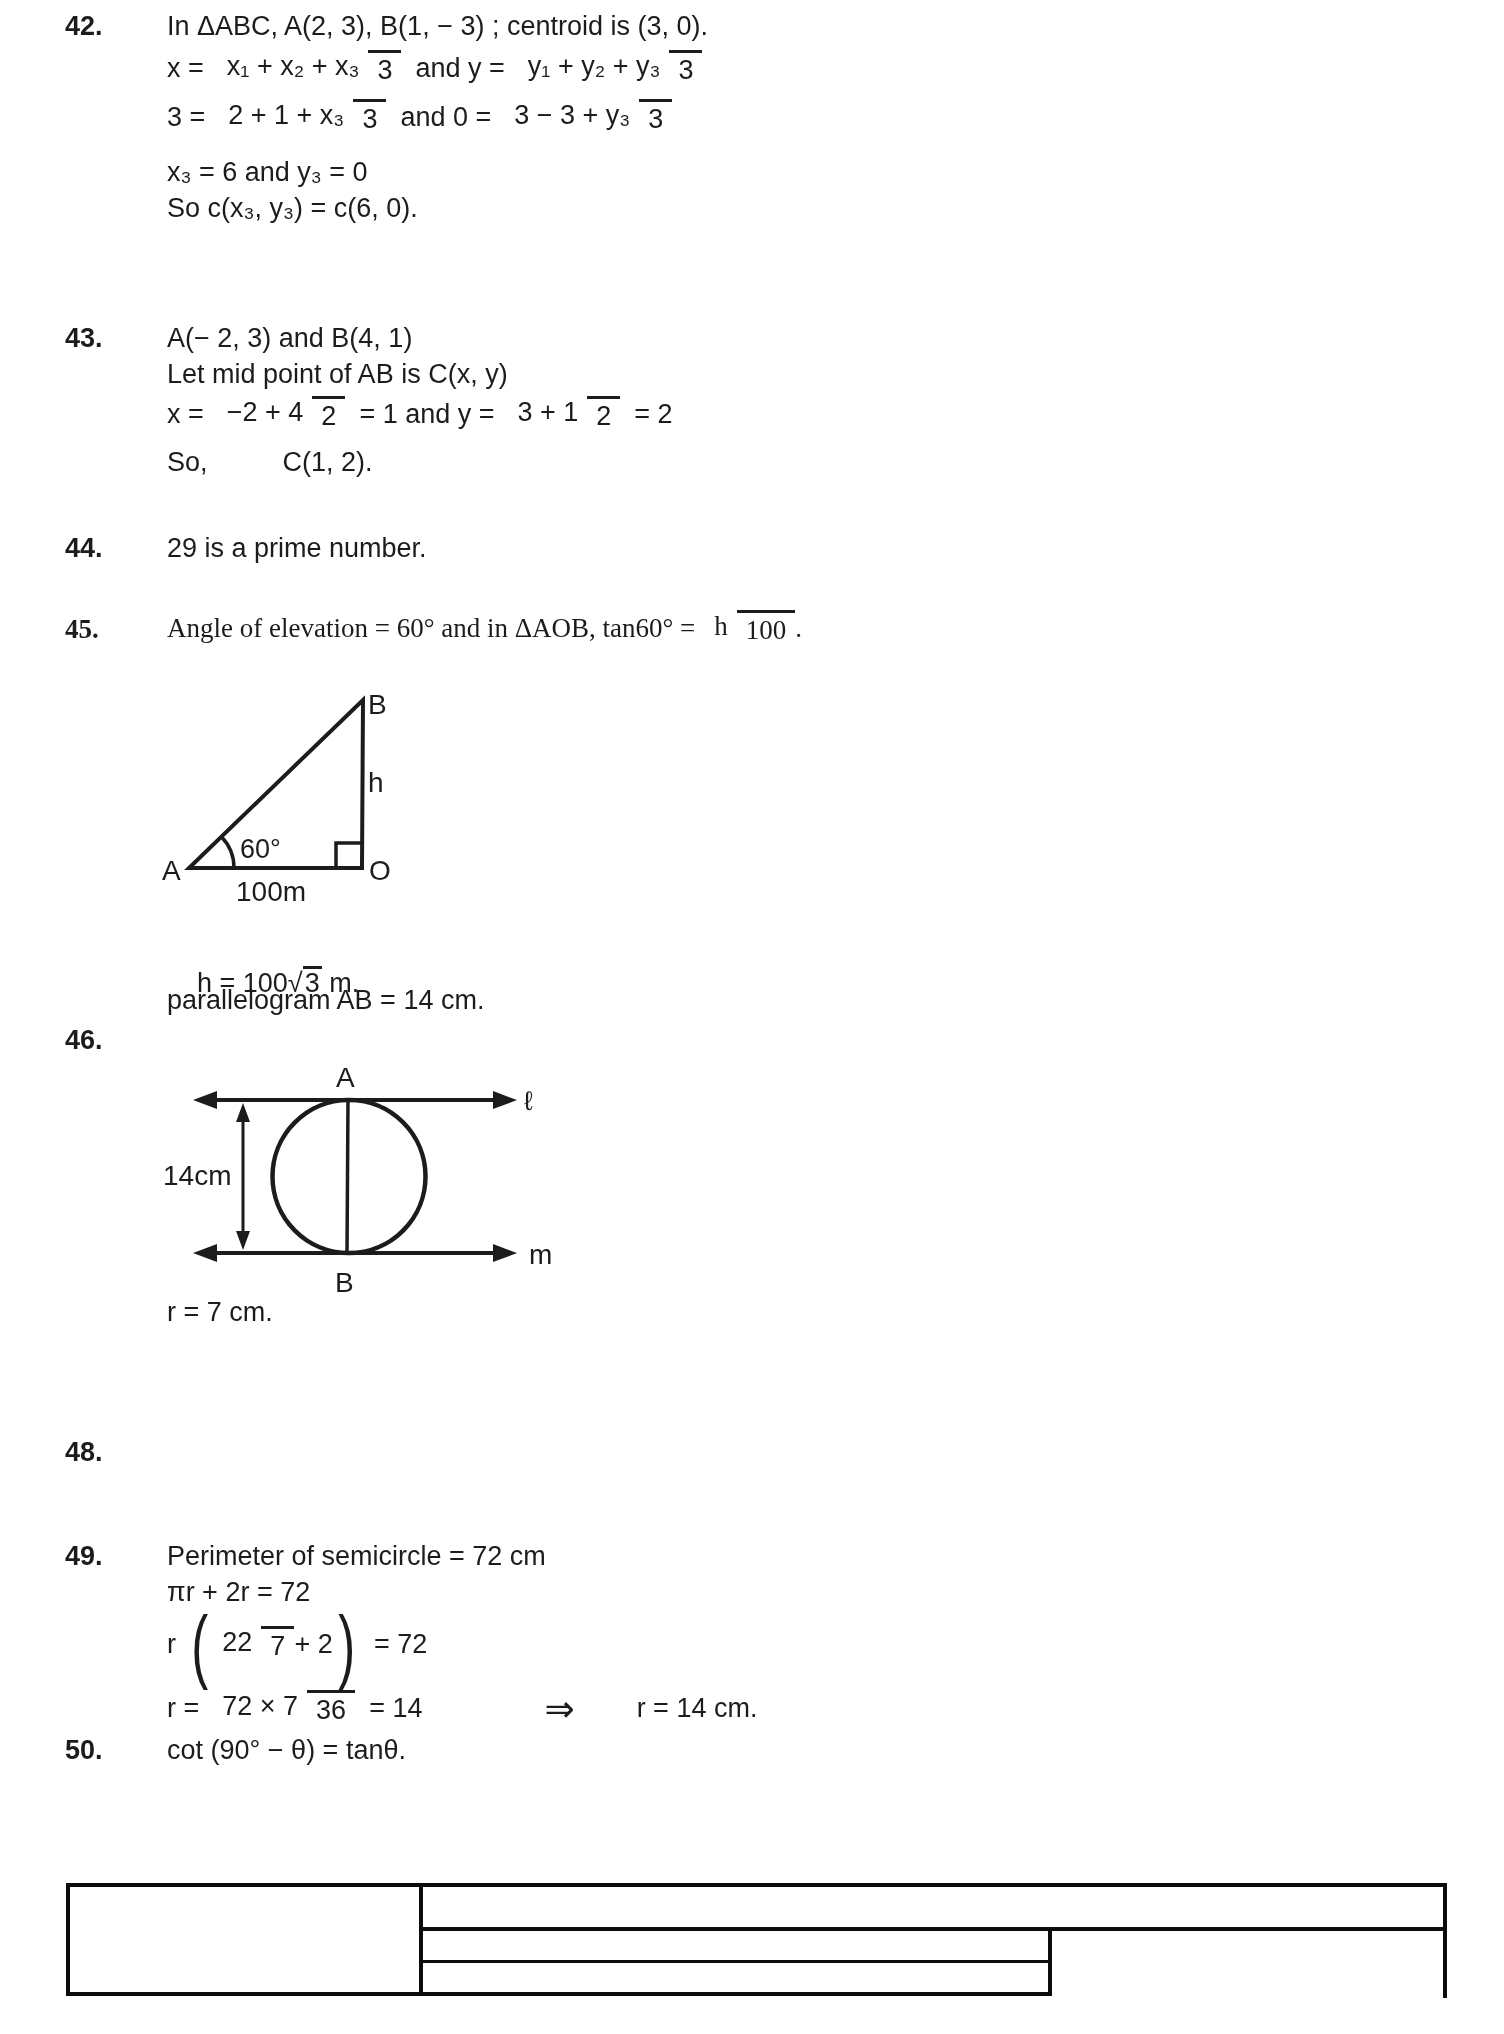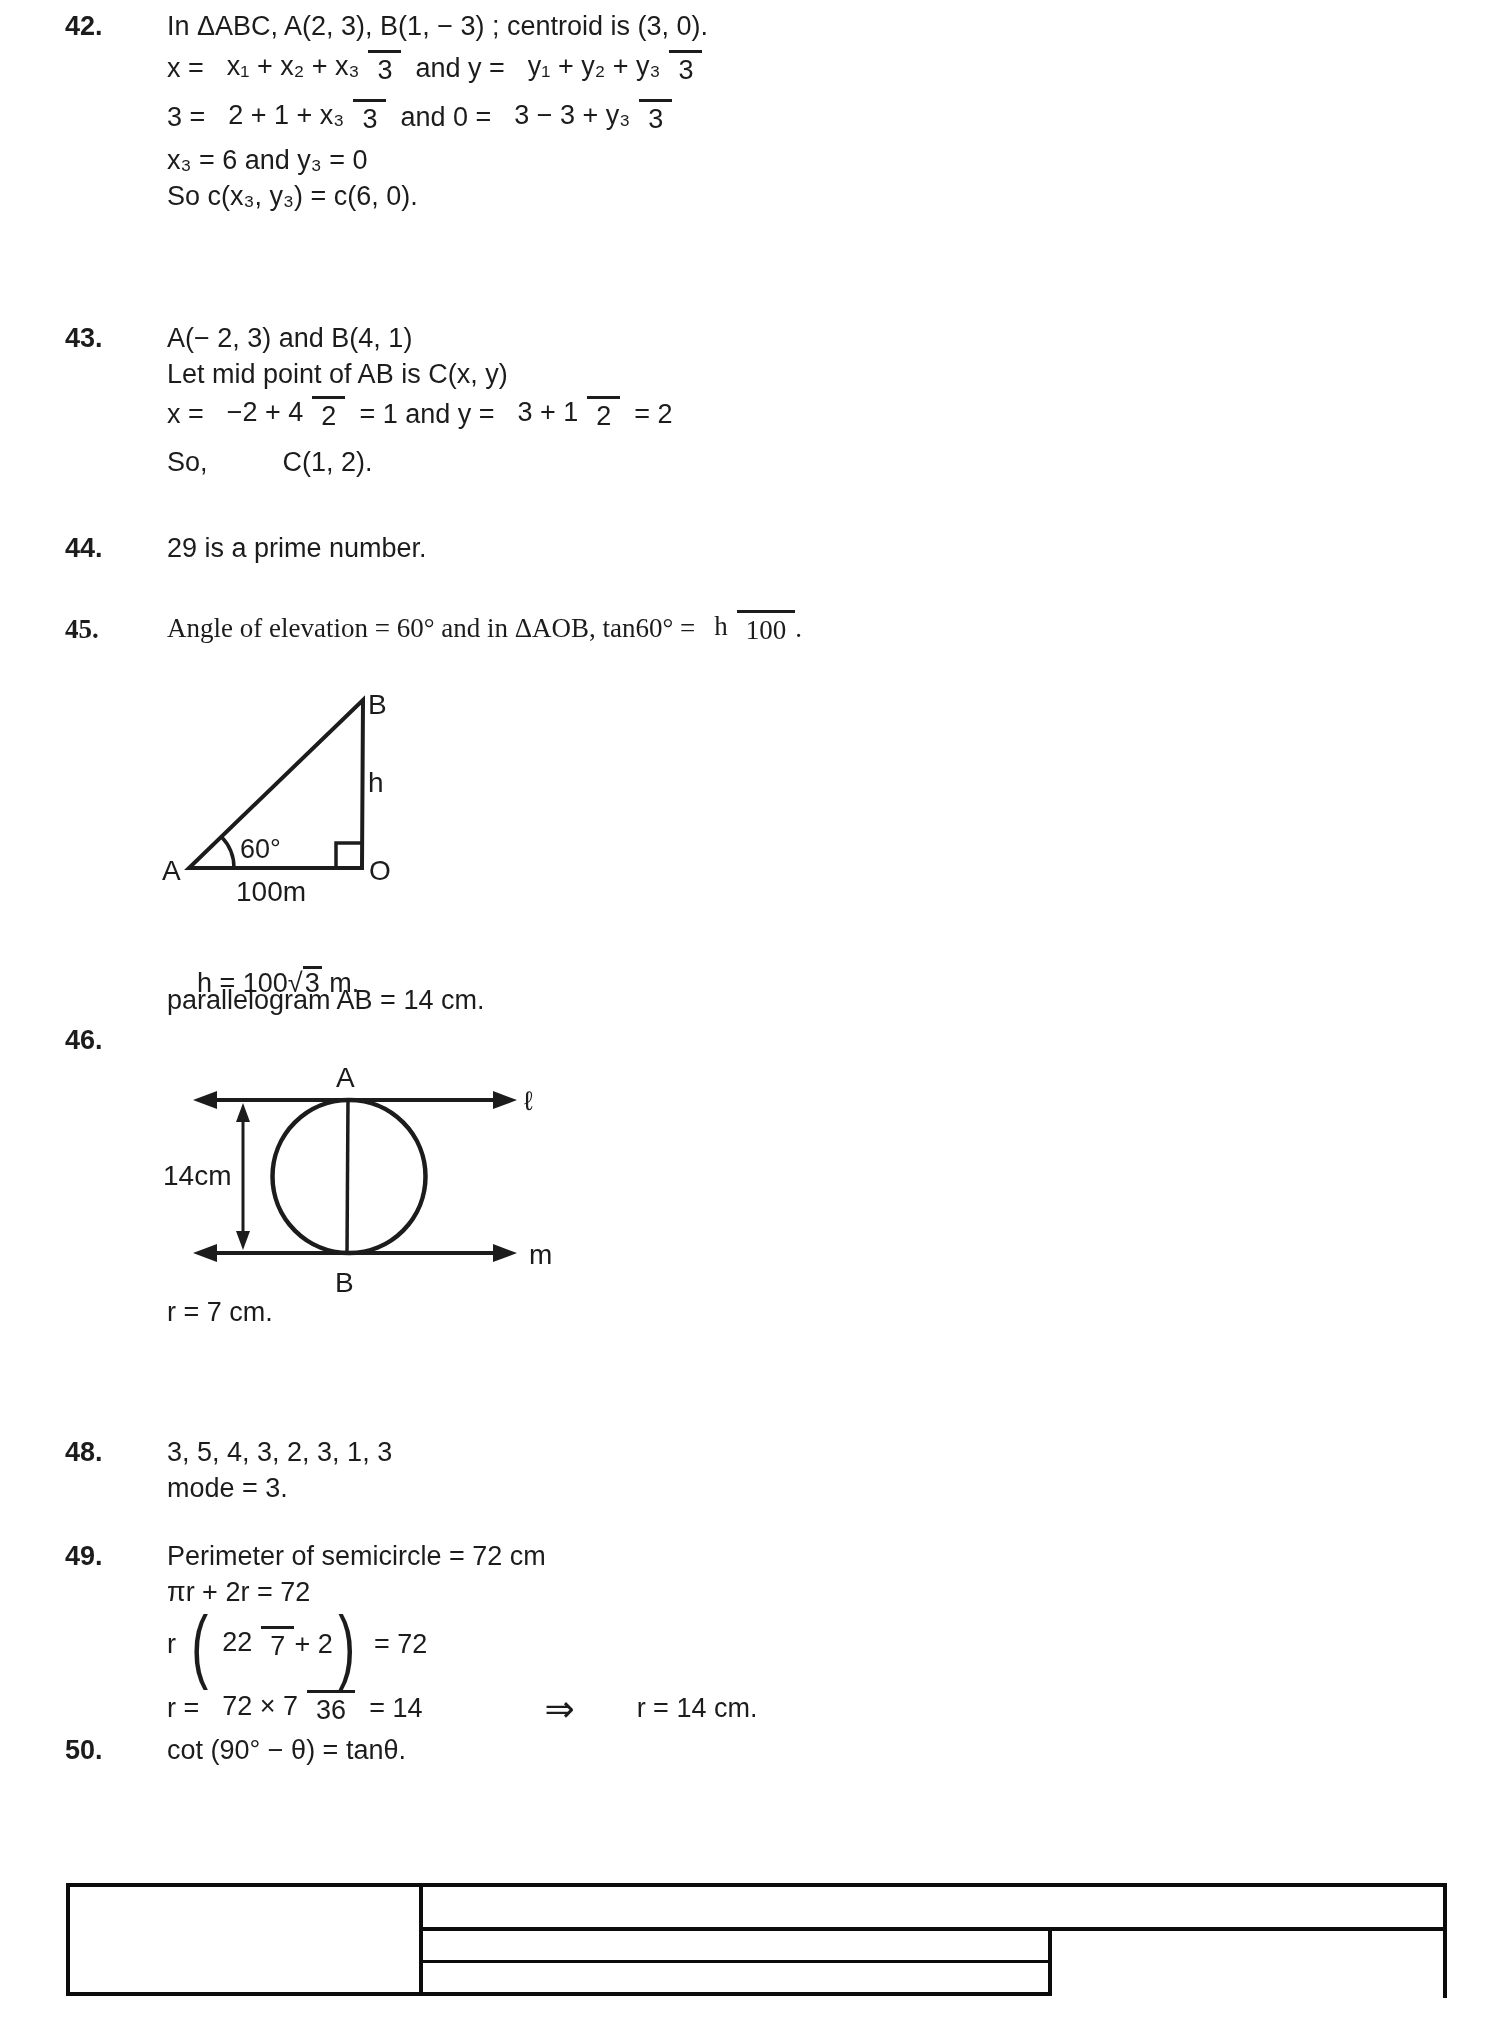--- a/index.html
+++ b/index.html
@@ -54,21 +54,21 @@
         <span class="frac gap14">
           <span class="fnum">2 + 1 + x₃</span>
           <span class="fden">3</span>
         </span>
         <span class="sub-line gap14">and 0 =</span>
         <span class="frac gap14">
           <span class="fnum">3 − 3 + y₃</span>
           <span class="fden">3</span>
         </span>
       </div>
-      <div class="line" style="margin-top:6px">x₃ = 6 and y₃ = 0</div>
+      <div class="line" style="margin-top:18px">x₃ = 6 and y₃ = 0</div>
       <div class="line">So c(x₃, y₃) = c(6, 0).</div>
     </div>
   </div>
 
   <div class="prob" style="top:320px">
     <div class="num">43.</div>
     <div class="content">
       <div class="line">A(− 2, 3) and B(4, 1)</div>
       <div class="line">Let mid point of AB is C(x, y)</div>
       <div class="formula" style="margin-top:4px">
@@ -150,24 +150,20 @@
     <text x="374" y="70" font-size="27">ℓ</text>
     <text x="379" y="224" font-size="28">m</text>
     <text x="13" y="145" font-size="28">14cm</text>
   </svg>
 
   <div class="abs-line" style="left:167px; top:1294px">r = 7 cm.</div>
 
 
   <div class="prob" style="top:1434px">
     <div class="num">48.</div>
-    <div class="content">
-      <div class="line">3, 5, 4, 3, 2, 3, 1, 3</div>
-      <div class="line">mode = 3.</div>
-    </div>
   </div>
 
   <div class="prob" style="top:1538px">
     <div class="num">49.</div>
     <div class="content">
       <div class="line">Perimeter of semicircle = 72 cm</div>
       <div class="line" style="">πr + 2r = 72</div>
       <div class="formula">
         <span>r</span>
         <span class="bigp gap10">(</span>

